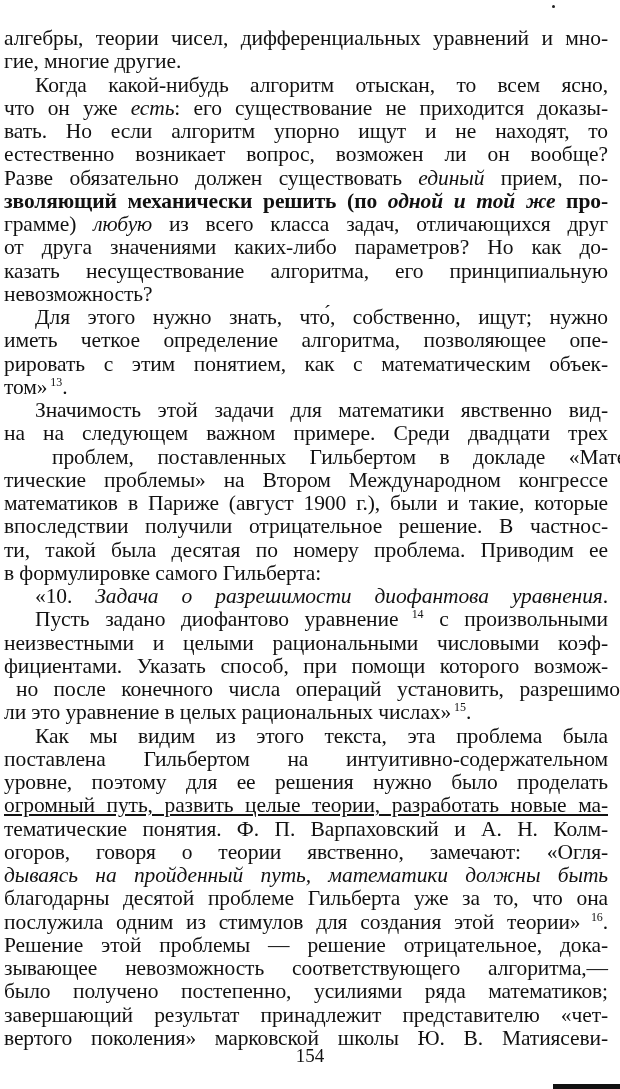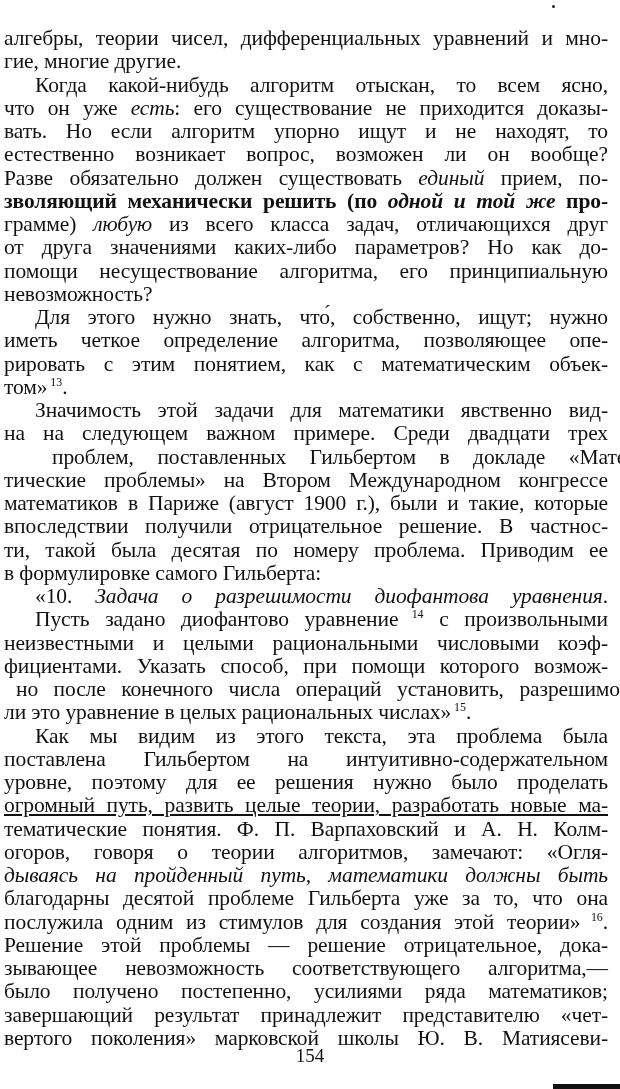--- a/index.html
+++ b/index.html
@@ -35,21 +35,21 @@
       <div class="line" style="top: 26px;"><span>алгебры, теории чисел, дифференциальных уравнений и мно-</span></div>
       <div class="line last" style="top: 49.25px;"><span>гие, многие другие.</span></div>
       <div class="line indent" style="top: 72.5px;"><span>Когда какой-нибудь алгоритм отыскан, то всем ясно,</span></div>
       <div class="line" style="top: 95.75px;"><span>что он уже </span><i>есть</i><span>: его существование не приходится доказы-</span></div>
       <div class="line" style="top: 119px;"><span>вать. Но если алгоритм упорно ищут и не находят, то</span></div>
       <div class="line" style="top: 142.25px;"><span>естественно возникает вопрос, возможен ли он вообще?</span></div>
       <div class="line" style="top: 165.5px;"><span>Разве обязательно должен существовать </span><i>единый</i><span> прием, по-</span></div>
       <div class="line" style="top: 188.75px; font-weight: bold;"><span>зволяющий механически решить (по </span><i>одной и той же</i><span> про-</span></div>
       <div class="line" style="top: 212px;"><span>грамме) </span><i>любую</i><span> из всего класса задач, отличающихся друг</span></div>
       <div class="line" style="top: 235.25px;"><span>от друга значениями каких-либо параметров? Но как до-</span></div>
-      <div class="line" style="top: 258.5px;"><span>помощи несуществование алгоритма, его принципиальную</span></div>
+      <div class="line" style="top: 258.5px;"><span>казать несуществование алгоритма, его принципиальную</span></div>
       <div class="line last" style="top: 281.75px;"><span>невозможность?</span></div>
       <div class="line indent" style="top: 305px;"><span>Для этого нужно знать, что́, собственно, ищут; нужно</span></div>
       <div class="line" style="top: 328.25px;"><span>иметь четкое определение алгоритма, позволяющее опе-</span></div>
       <div class="line" style="top: 351.5px;"><span>рировать с этим понятием, как с математическим объек-</span></div>
       <div class="line last" style="top: 374.75px;"><span>том»</span><sup>&nbsp;13</sup><span>.</span></div>
       <div class="line indent" style="top: 398px;"><span>Значимость этой задачи для математики явственно вид-</span></div>
       <div class="line" style="top: 421.25px;"><span>на на следующем важном примере. Среди двадцати трех</span></div>
       <div class="line" style="top: 444.5px; margin-left: 48px;"><span>проблем, поставленных Гильбертом в докладе «Матема-</span></div>
       <div class="line" style="top: 467.75px;"><span>тические проблемы» на Втором Международном конгрессе</span></div>
       <div class="line" style="top: 491px;"><span>математиков в Париже (август 1900 г.), были и такие, которые</span></div>
@@ -60,21 +60,21 @@
       <div class="line indent" style="top: 607.25px;"><span>Пусть задано диофантово уравнение</span><sup>&nbsp;14</sup><span> с произвольными</span></div>
       <div class="line" style="top: 630.5px;"><span>неизвестными и целыми рациональными числовыми коэф-</span></div>
       <div class="line" style="top: 653.75px;"><span>фициентами. Указать способ, при помощи которого возмож-</span></div>
       <div class="line" style="top: 677px; margin-left: 12px;"><span>но после конечного числа операций установить, разрешимо</span></div>
       <div class="line last" style="top: 700.25px;"><span>ли это уравнение в целых рациональных числах»</span><sup>&nbsp;15</sup><span>.</span></div>
       <div class="line indent" style="top: 723.5px;"><span>Как мы видим из этого текста, эта проблема была</span></div>
       <div class="line" style="top: 746.75px;"><span>поставлена Гильбертом на интуитивно-содержательном</span></div>
       <div class="line" style="top: 770px;"><span>уровне, поэтому для ее решения нужно было проделать</span></div>
       <div class="line" style="top: 793.25px; text-decoration: underline;"><span>огромный путь, развить целые теории, разработать новые ма-</span></div>
       <div class="line" style="top: 816.5px;"><span>тематические понятия. Ф. П. Варпаховский и А. Н. Колм-</span></div>
-      <div class="line" style="top: 839.75px;"><span>огоров, говоря о теории алгоритмов, замечают: «Огля-</span></div>
+      <div class="line" style="top: 839.75px;"><span>огоров, говоря о теории явственно, замечают: «Огля-</span></div>
       <div class="line" style="top: 863px; font-style: italic;"><span>дываясь на пройденный путь, математики должны быть</span></div>
       <div class="line" style="top: 886.25px;"><span>благодарны десятой проблеме Гильберта уже за то, что она</span></div>
       <div class="line" style="top: 909.5px;"><span>послужила одним из стимулов для создания этой теории»</span><sup>&nbsp;16</sup><span>.</span></div>
       <div class="line" style="top: 932.75px;"><span>Решение этой проблемы — решение отрицательное, дока-</span></div>
       <div class="line" style="top: 956px;"><span>зывающее невозможность соответствующего алгоритма,—</span></div>
       <div class="line" style="top: 979.25px;"><span>было получено постепенно, усилиями ряда математиков;</span></div>
       <div class="line" style="top: 1002.5px;"><span>завершающий результат принадлежит представителю «чет-</span></div>
       <div class="line" style="top: 1025.75px;"><span>вертого поколения» марковской школы Ю. В. Матиясеви-</span></div>
     </div>
   <div class="pagenum">154</div>

